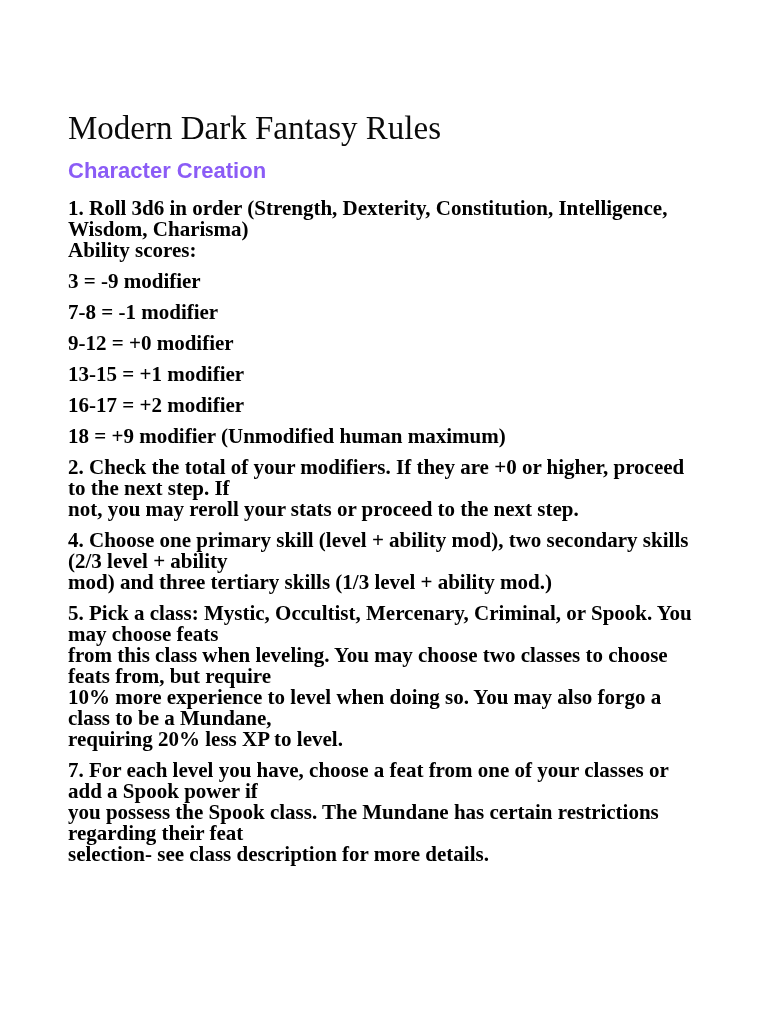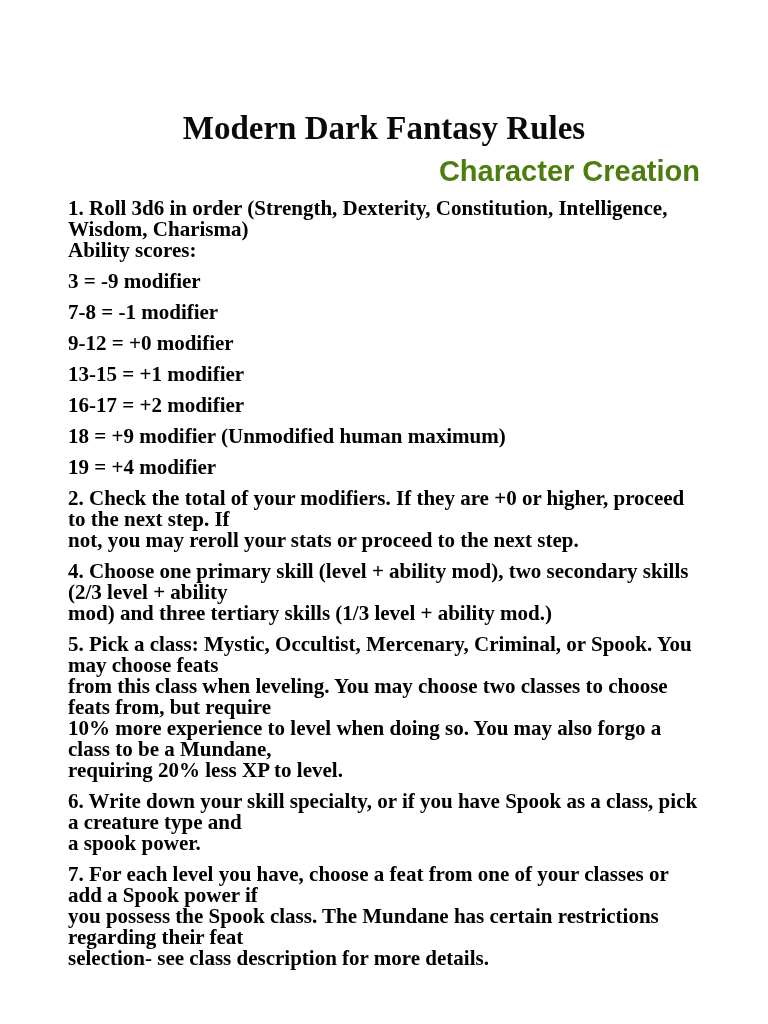--- a/index.html
+++ b/index.html
@@ -13,34 +13,34 @@
     width: 768px;
     height: 1024px;
     background: #ffffff;
     padding: 108px 68px 0 68px;
     overflow: hidden;
     color: #000000;
   }
   .doc-title {
     margin: 0;
     font-family: "Liberation Serif", "DejaVu Serif", serif;
-    font-weight: bold;
+    font-weight: normal;
     font-size: 33px;
     line-height: 40px;
-    text-align: center;
+    text-align: left;
     color: #0a0a0a;
   }
   .doc-subtitle {
     margin: 10px 0 14px 0;
     font-family: "Liberation Sans", "DejaVu Sans", sans-serif;
     font-weight: bold;
-    font-size: 29px;
+    font-size: 22px;
     line-height: 26px;
-    text-align: right;
-    color: #4d7c0f;
+    text-align: left;
+    color: #8b5cf6;
   }
   .para {
     margin: 0 0 10px 0;
     font-family: "Liberation Serif", "DejaVu Serif", serif;
     font-weight: bold;
     font-size: 21px;
     line-height: 21px;
     text-align: left;
     color: #000000;
     white-space: pre-wrap;
@@ -55,28 +55,25 @@
 
   <p class="para">1. Roll 3d6 in order (Strength, Dexterity, Constitution, Intelligence, Wisdom, Charisma)
 Ability scores:</p>
 
   <p class="para">3 = -9 modifier</p>
   <p class="para">7-8 = -1 modifier</p>
   <p class="para">9-12 = +0 modifier</p>
   <p class="para">13-15 = +1 modifier</p>
   <p class="para">16-17 = +2 modifier</p>
   <p class="para">18 = +9 modifier (Unmodified human maximum)</p>
-  <p class="para">19 = +4 modifier</p>
 
   <p class="para">2. Check the total of your modifiers. If they are +0 or higher, proceed to the next step. If
 not, you may reroll your stats or proceed to the next step.</p>
   <p class="para">4. Choose one primary skill (level + ability mod), two secondary skills (2/3 level + ability
 mod) and three tertiary skills (1/3 level + ability mod.)</p>
   <p class="para">5. Pick a class: Mystic, Occultist, Mercenary, Criminal, or Spook. You may choose feats
 from this class when leveling. You may choose two classes to choose feats from, but require
 10% more experience to level when doing so. You may also forgo a class to be a Mundane,
 requiring 20% less XP to level.</p>
-  <p class="para">6. Write down your skill specialty, or if you have Spook as a class, pick a creature type and
-a spook power.</p>
   <p class="para">7. For each level you have, choose a feat from one of your classes or add a Spook power if
 you possess the Spook class. The Mundane has certain restrictions regarding their feat
 selection- see class description for more details.</p>
 </div>
 
 </body></html>

